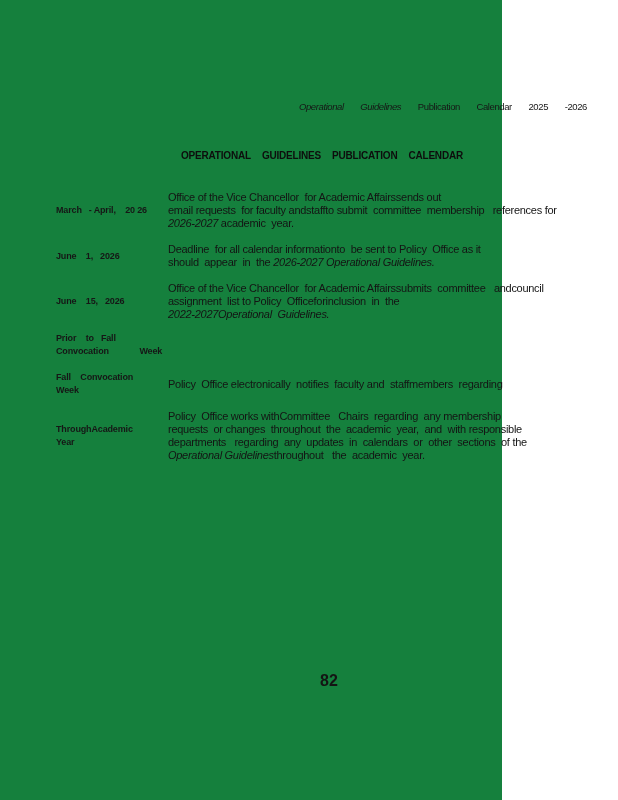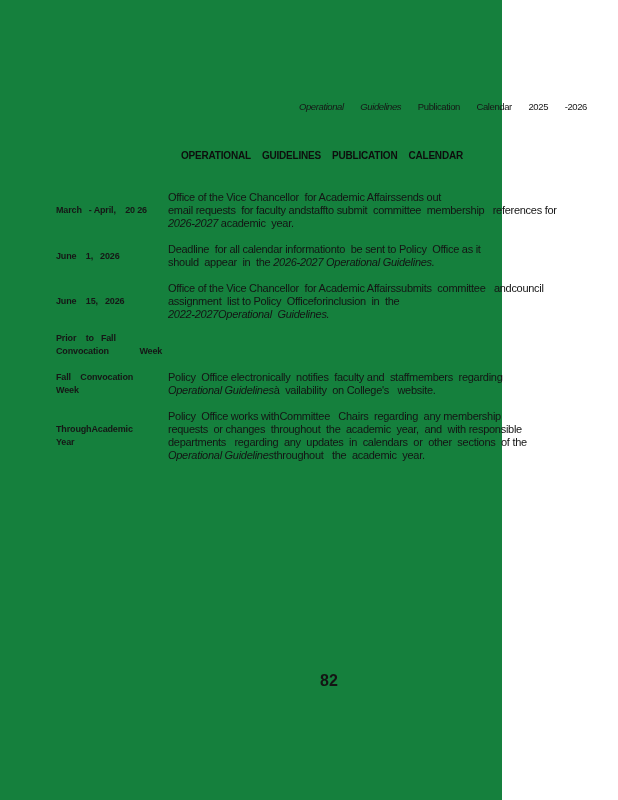--- a/index.html
+++ b/index.html
@@ -85,21 +85,21 @@
       </div>
       <div class="row" style="top: 282px;">
         <div class="date-col"><div>June    15,   2026</div></div>
         <div class="desc-col"><div class="line"><span>Office of the Vice Chancellor  for Academic Affairssubmits  committee   andcouncil</span></div><div class="line"><span>assignment  list to Policy  Officeforinclusion  in  the</span></div><div class="line"><span class="it">2022-2027Operational  Guidelines.</span></div></div>
       </div>
       <div class="row" style="top: 332px; flex-direction: column;">
         <div class="date-col"><div>Prior    to   Fall</div><div>Convocation             Week</div></div>
       </div>
       <div class="row" style="top: 371px;">
         <div class="date-col"><div>Fall    Convocation</div><div>Week</div></div>
-        <div class="desc-col"><div class="line"><span>Policy  Office electronically  notifies  faculty and  staffmembers  regarding</span></div><div class="line"><span class="it">Operational Guidelines</span><span>à  vailability  on College's   website.</span></div></div>
+        <div class="desc-col"><div class="line"><span>Policy  Office electronically  notifies  faculty and  staffmembers  regarding</span></div></div>
       </div>
       <div class="row" style="top: 410px;">
         <div class="date-col"><div>ThroughAcademic</div><div>Year</div></div>
         <div class="desc-col"><div class="line"><span>Policy  Office works withCommittee   Chairs  regarding  any membership</span></div><div class="line"><span>requests  or changes  throughout  the  academic  year,  and  with responsible</span></div><div class="line"><span>departments   regarding  any  updates  in  calendars  or  other  sections  of the</span></div><div class="line"><span class="it">Operational Guidelines</span><span>throughout   the  academic  year.</span></div></div>
       </div>
     </div>
 
   <div class="page-number">82</div>
 
 </div>

